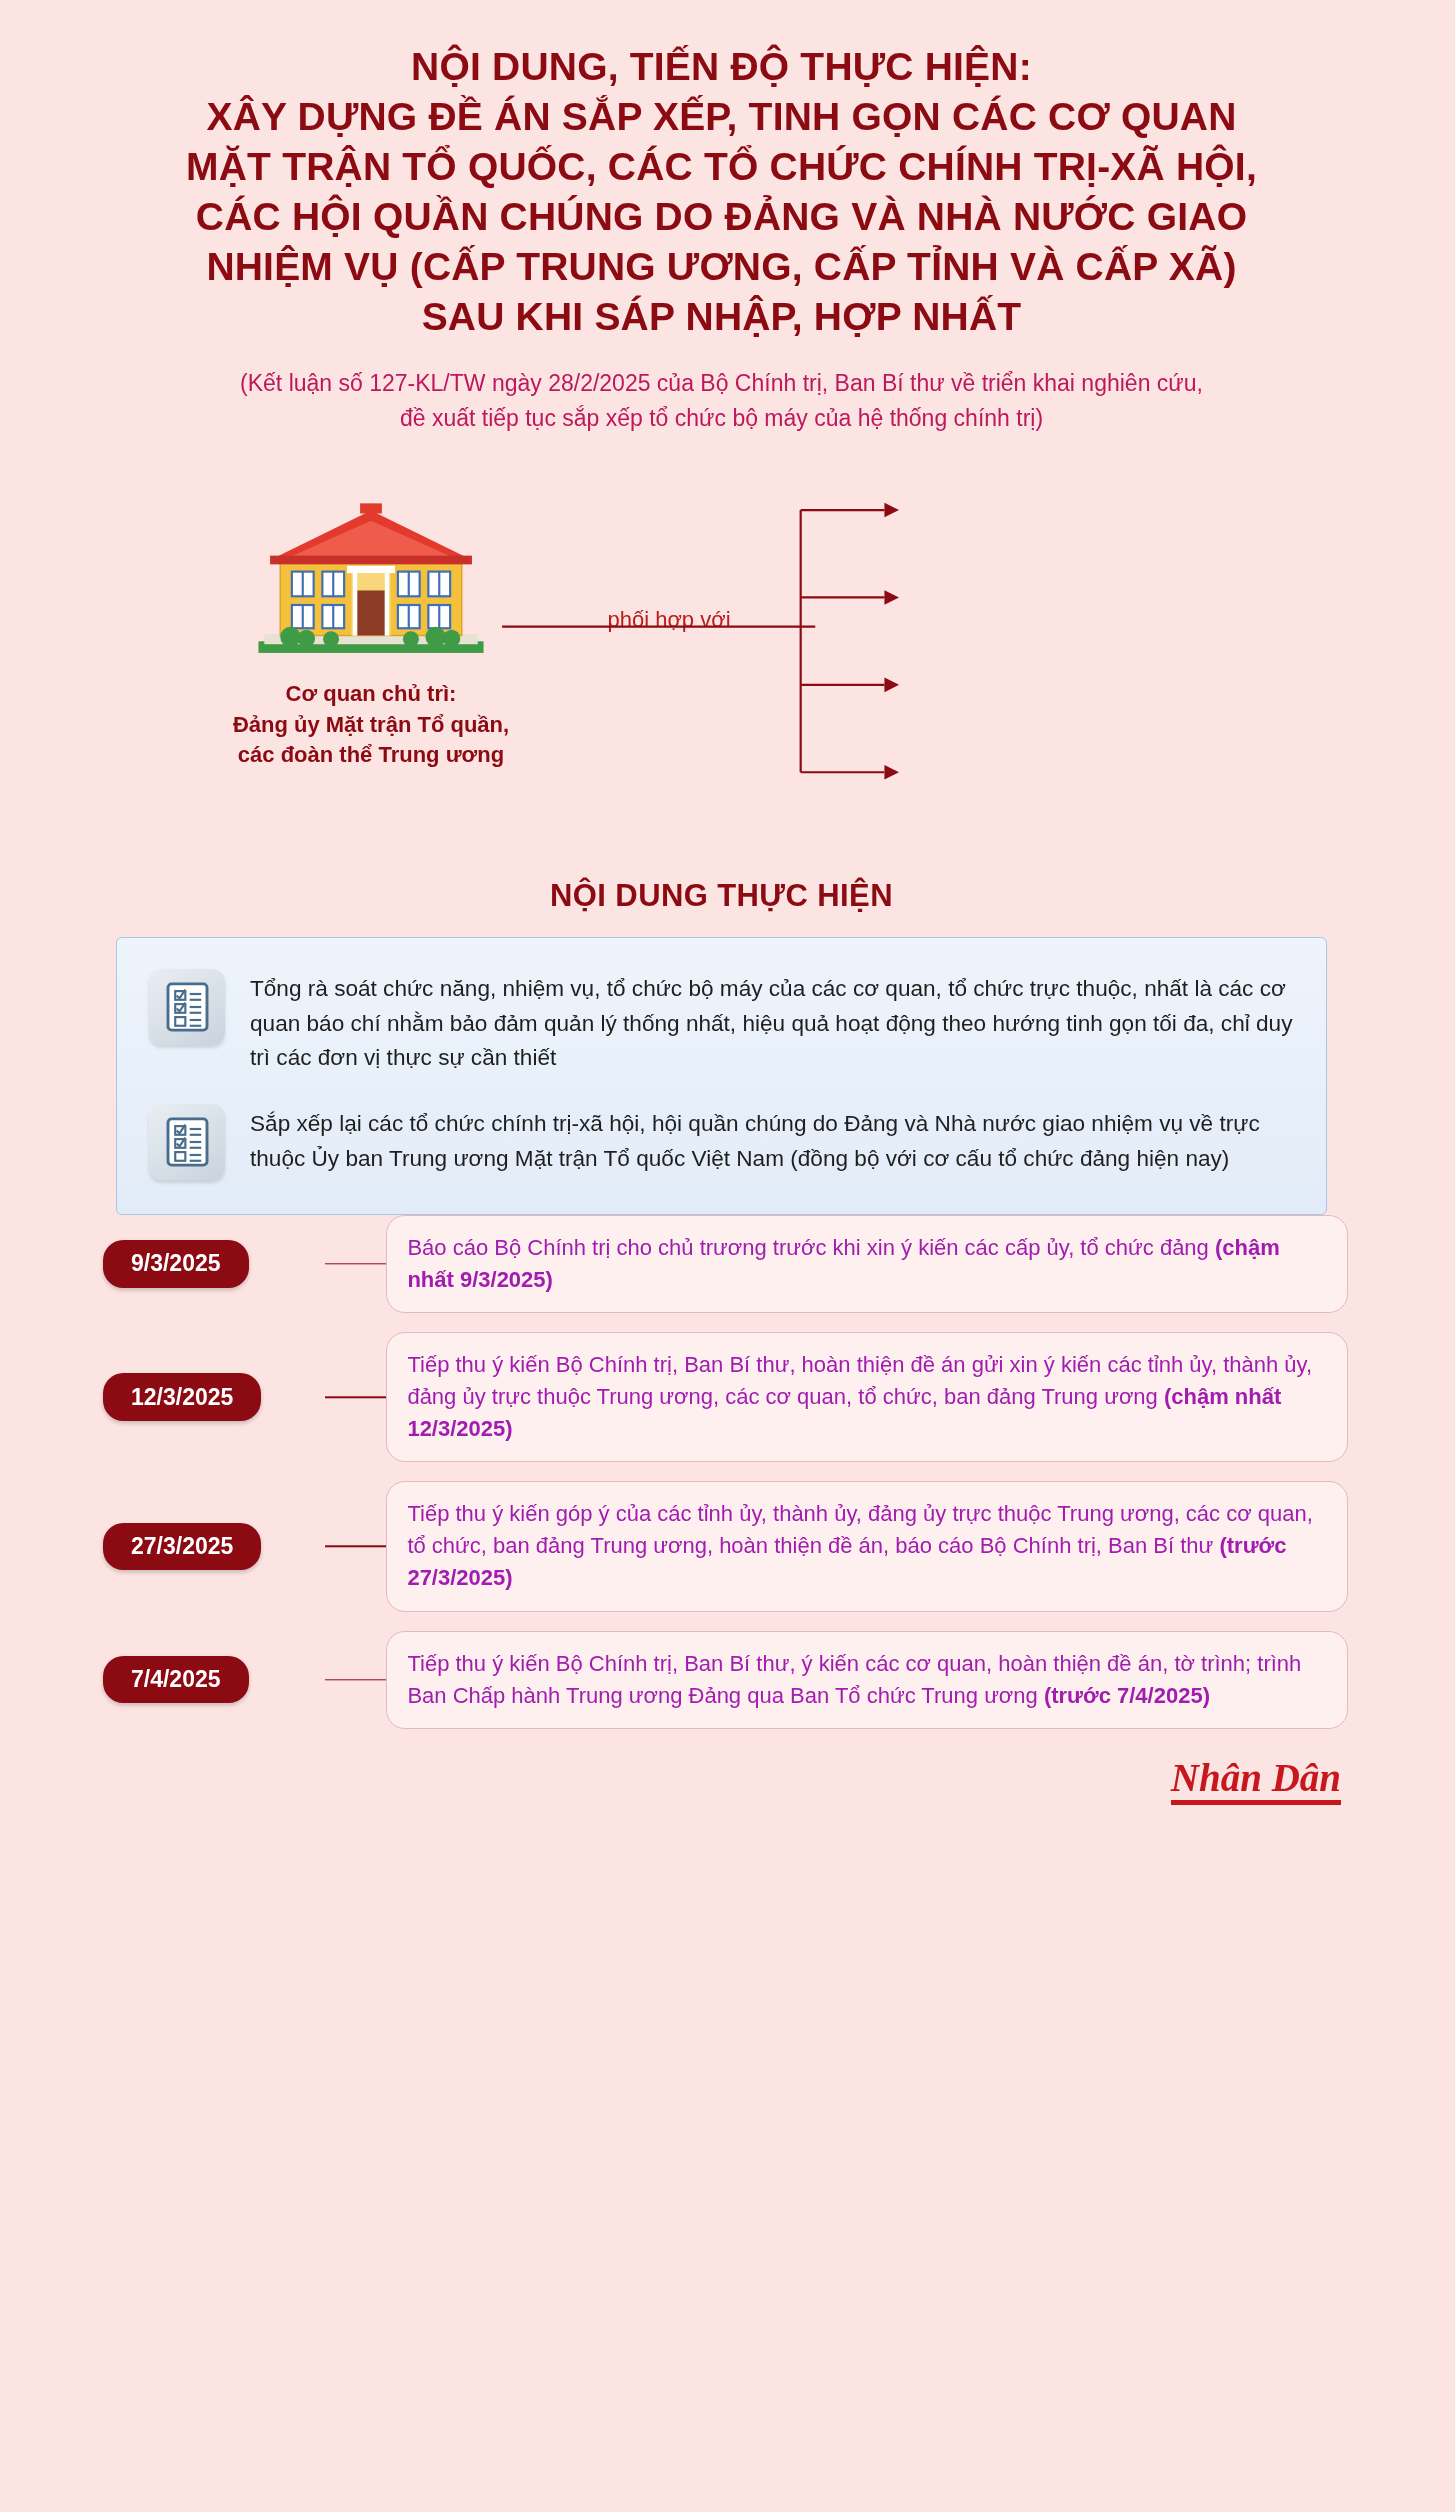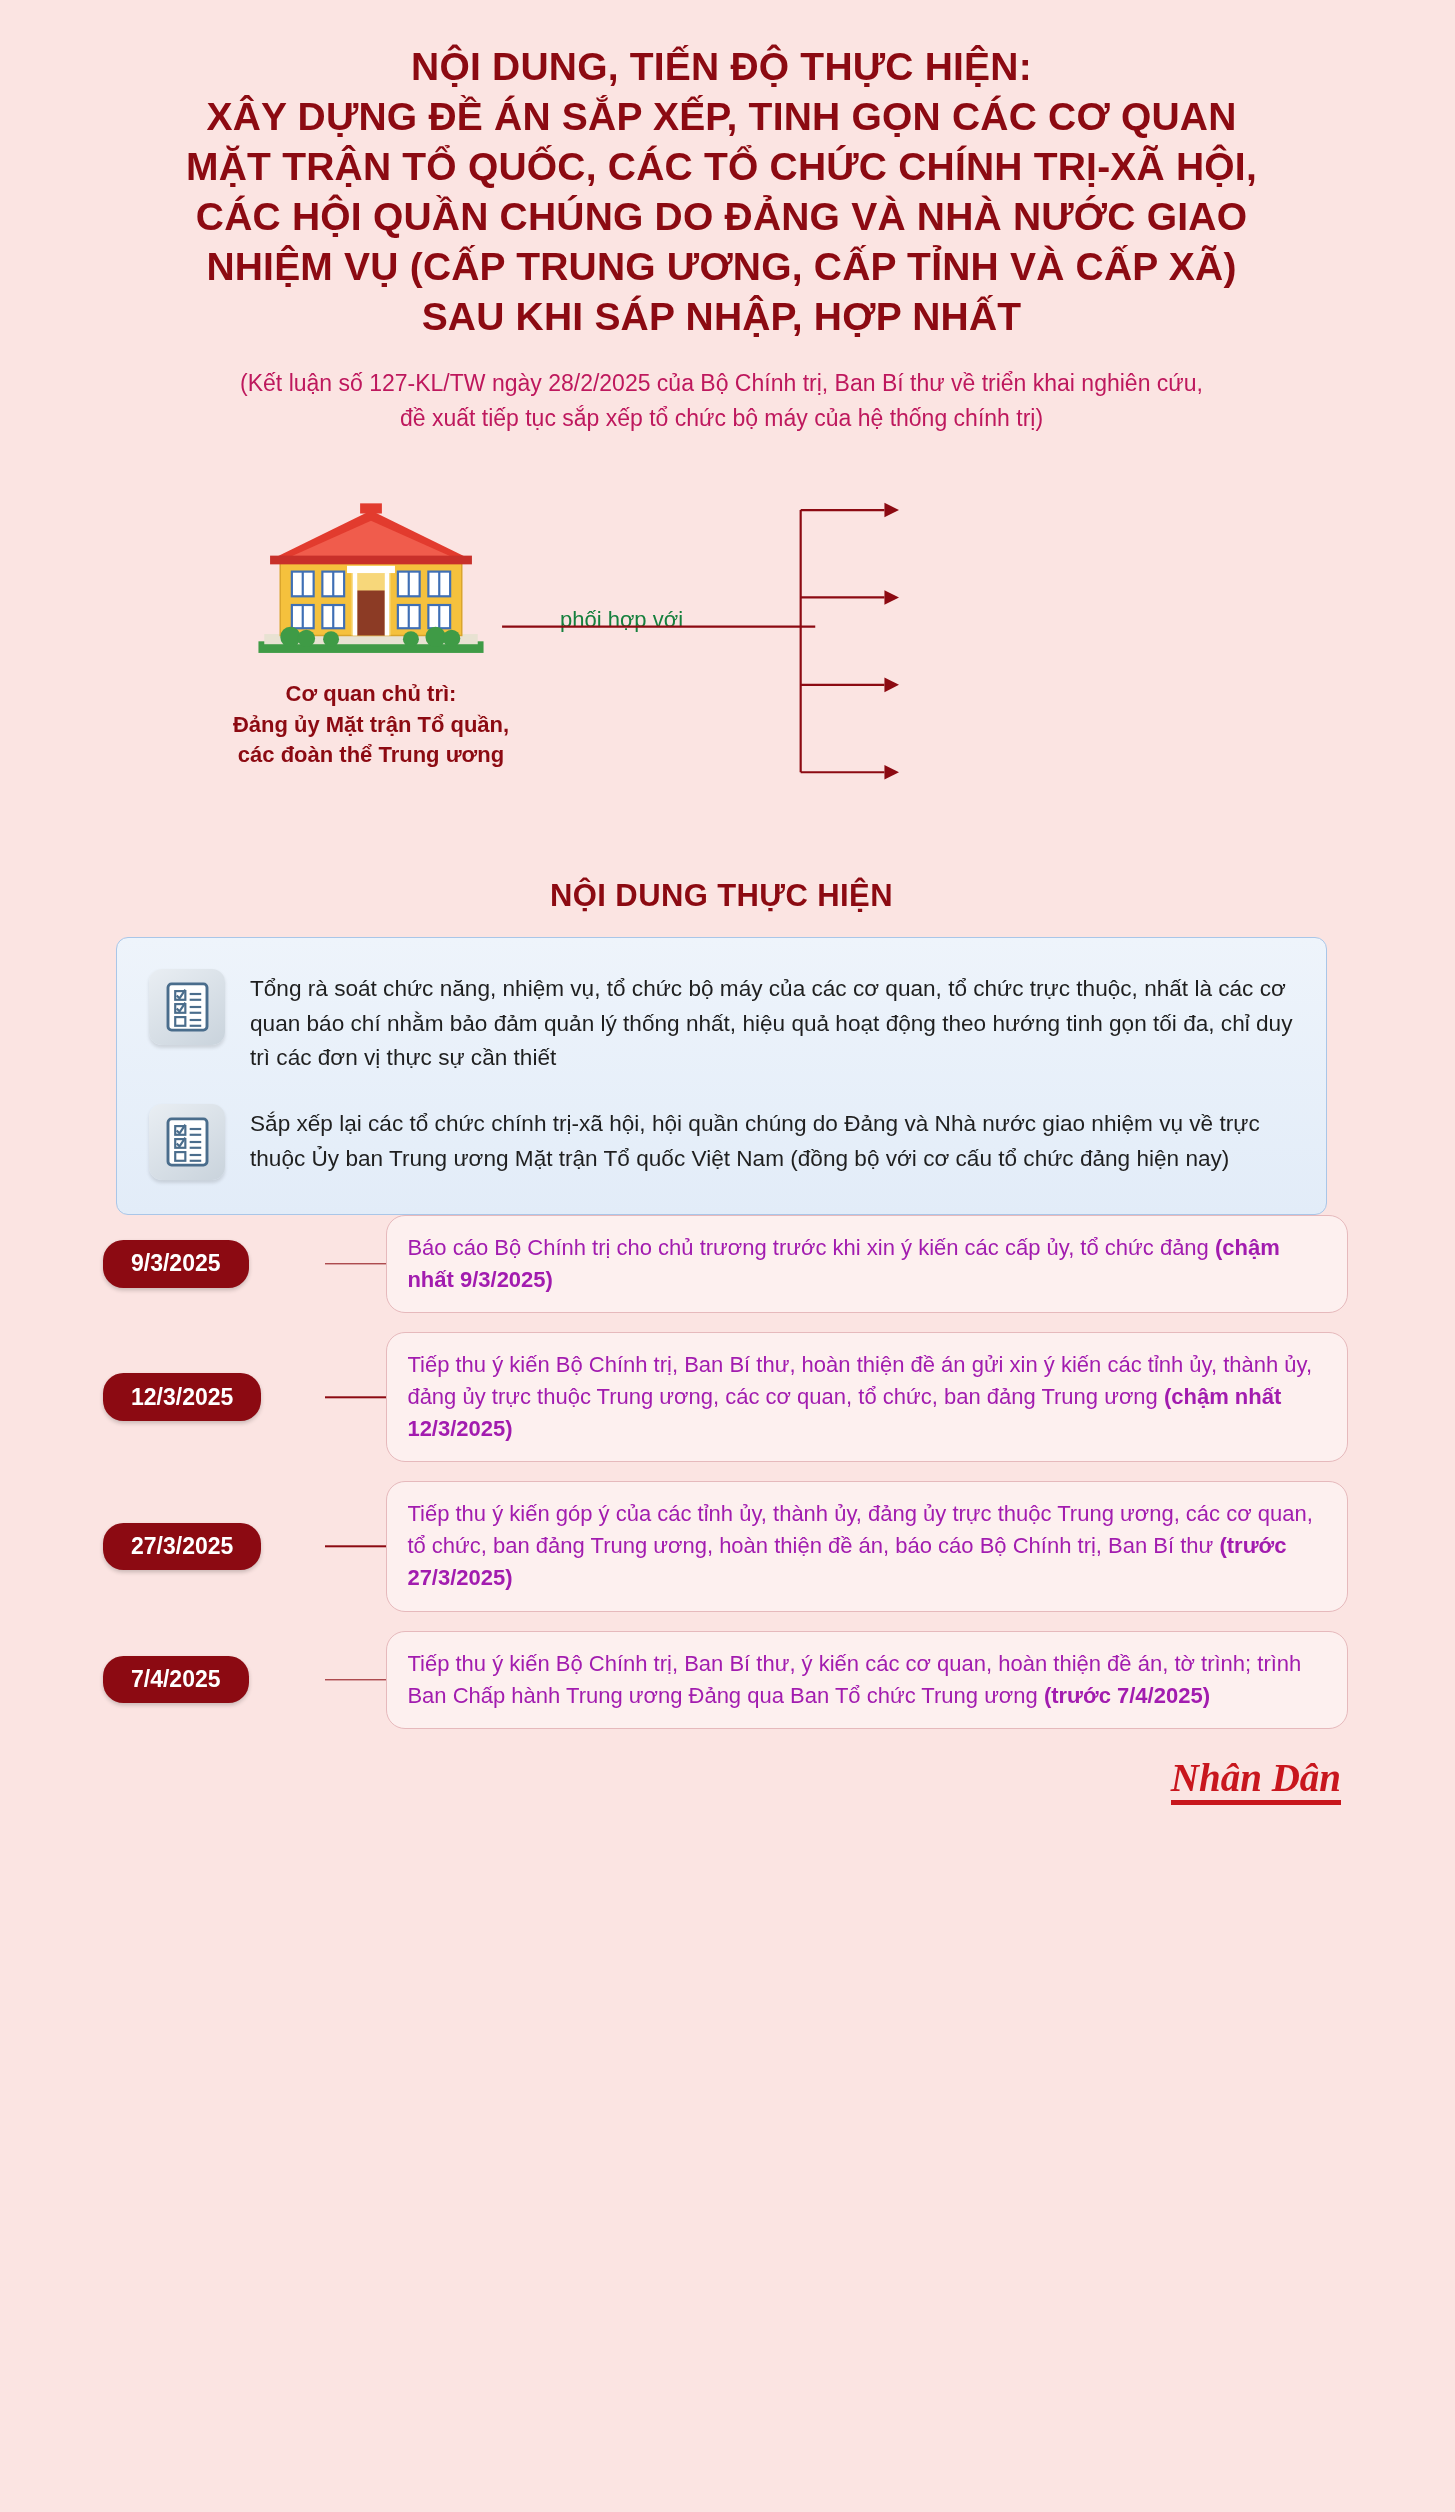--- a/index.html
+++ b/index.html
@@ -61,22 +61,23 @@
     color: #8c0a12;
     font-weight: bold;
     font-size: 22px;
     line-height: 1.38;
   }
   .connector-label {
     position: absolute;
     left: 509px;
     top: 137px;
     width: 218px;
+    text-align: center;
     font-size: 22px;
-    color: #15803d;
+    color: #b91c1c;
   }
   .lines-svg {
     position: absolute;
     left: 451px;
     top: 0;
     width: 408px;
     height: 386px;
     pointer-events: none;
   }
   .pill-col {
@@ -102,21 +103,21 @@
     font-weight: bold;
     font-size: 31px;
     letter-spacing: 0.4px;
     margin-top: 22px;
     margin-bottom: 23px;
   }
 
   
   .content-card {
     border: 1.5px solid #a9c6e8;
-    border-radius: 12px;
+    border-radius: 6px;
     background: linear-gradient(180deg,#eef4fb 0%, #e2ecf8 100%);
     padding: 31px 32px 29px 32px;
     margin: 0 65px;
   }
   .content-item {
     display: flex;
     align-items: flex-start;
     gap: 25px;
     margin-bottom: 29px;
   }

